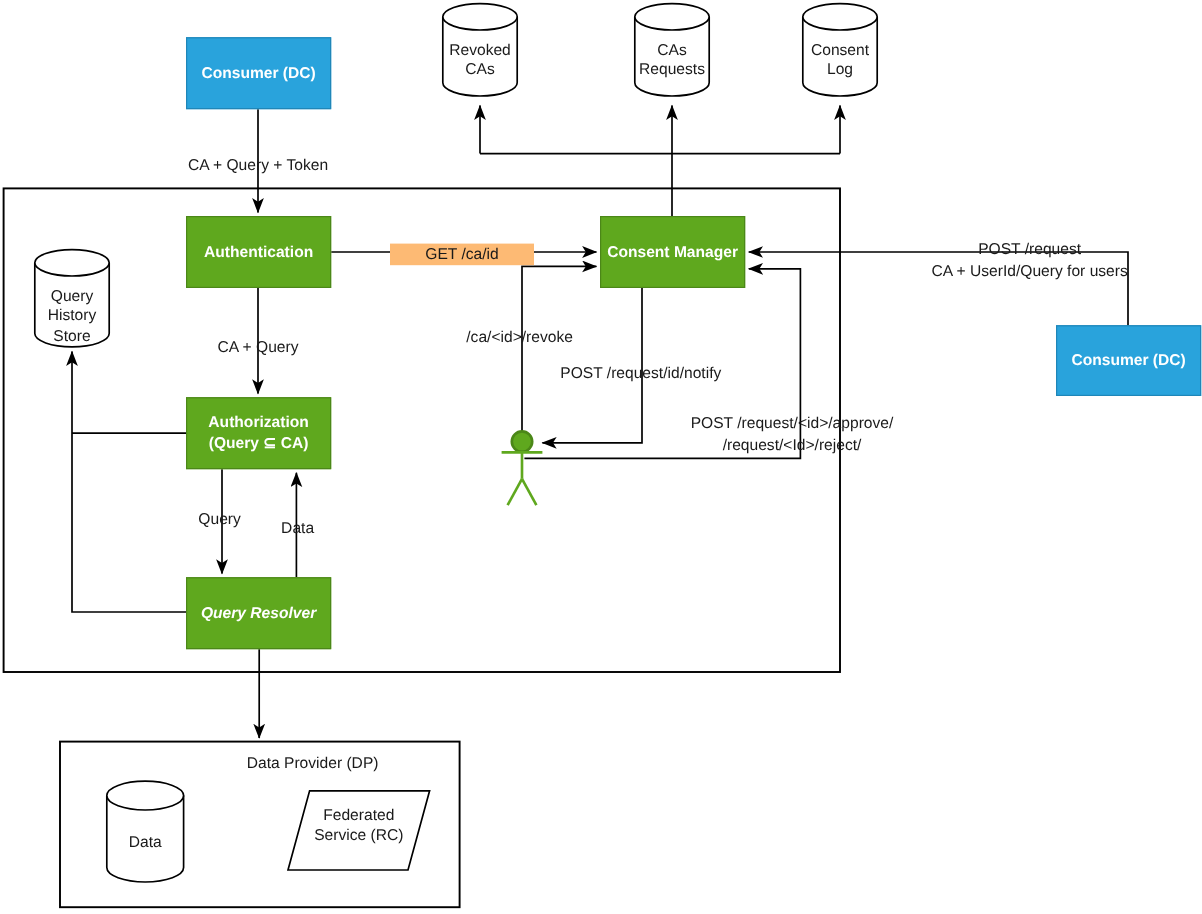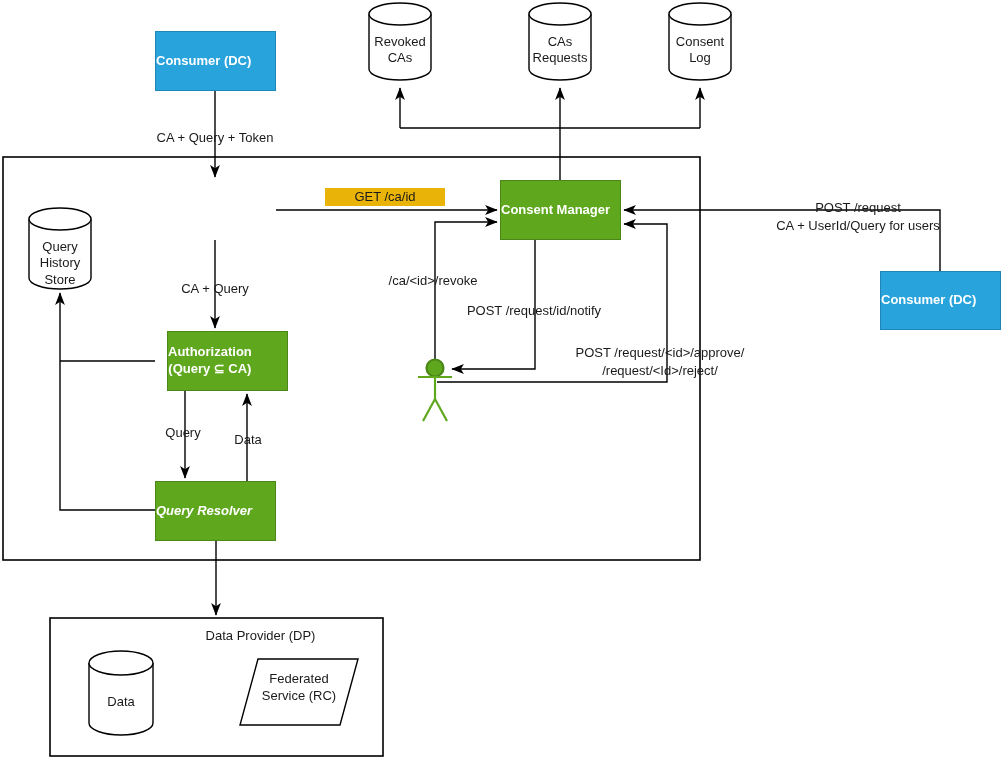--- a/index.html
+++ b/index.html
@@ -22,21 +22,21 @@
     left: 0;
     top: 0;
     width: 1002px;
     height: 762px;
   }
   .node-box {
     position: absolute;
     box-sizing: border-box;
     display: flex;
     align-items: center;
-    justify-content: flex-start;
+    justify-content: center;
     text-align: center;
     line-height: 1.3;
   }
   .green-box {
     background: #5FA81E;
     border: 1px solid #4b8718;
     color: #ffffff;
     font-weight: bold;
     font-size: 13px;
   }
@@ -164,22 +164,25 @@
   </svg>
 
   <div class="node-box blue-box" style="left:155px; top:31px; width:121px; height:60px;">
     <span>Consumer (DC)</span>
   </div>
 
   <div class="node-box blue-box" style="left:880px; top:271px; width:121px; height:59px;">
     <span>Consumer (DC)</span>
   </div>
 
-
-  <div class="node-box green-box" style="left:155px; top:331px; width:121px; height:60px;margin-left:12px;">
+  <div class="node-box green-box" style="left:155px; top:180px; width:121px; height:60px;">
+    <span>Authentication</span>
+  </div>
+
+  <div class="node-box green-box" style="left:155px; top:331px; width:121px; height:60px;">
     <span style="white-space:pre-line;">Authorization
 (Query ⊆ CA)</span>
   </div>
 
   <div class="node-box green-box" style="left:155px; top:481px; width:121px; height:60px;font-style:italic;">
     <span>Query Resolver</span>
   </div>
 
   <div class="node-box green-box" style="left:500px; top:180px; width:121px; height:60px;">
     <span>Consent Manager</span>
@@ -206,21 +209,21 @@
 Service (RC)</div>
 
   <div class="plain-label" style="left:125px; top:129px; width:180px;">CA + Query + Token</div>
 
   <div class="plain-label" style="left:155px; top:280px; width:120px;">CA + Query</div>
 
   <div class="plain-label" style="left:147px; top:424px; width:72px;">Query</div>
 
   <div class="plain-label" style="left:212px; top:431px; width:72px;">Data</div>
 
-  <div class="plain-label" style="left:325px; top:188px; width:120px; background:#eab308;">GET /ca/id</div>
+  <div class="plain-label" style="left:325px; top:203px; width:120px; background:#fdba74;">GET /ca/id</div>
 
   <div class="plain-label" style="left:368px; top:272px; width:130px;">/ca/&lt;id&gt;/revoke</div>
 
   <div class="plain-label" style="left:440px; top:302px; width:188px;">POST /request/id/notify</div>
 
   <div class="plain-label" style="left:560px; top:344px; width:200px;">POST /request/&lt;id&gt;/approve/
 /request/&lt;Id&gt;/reject/</div>
 
   <div class="plain-label" style="left:724px; top:199px; width:268px;">POST /request
 CA + UserId/Query for users</div>

